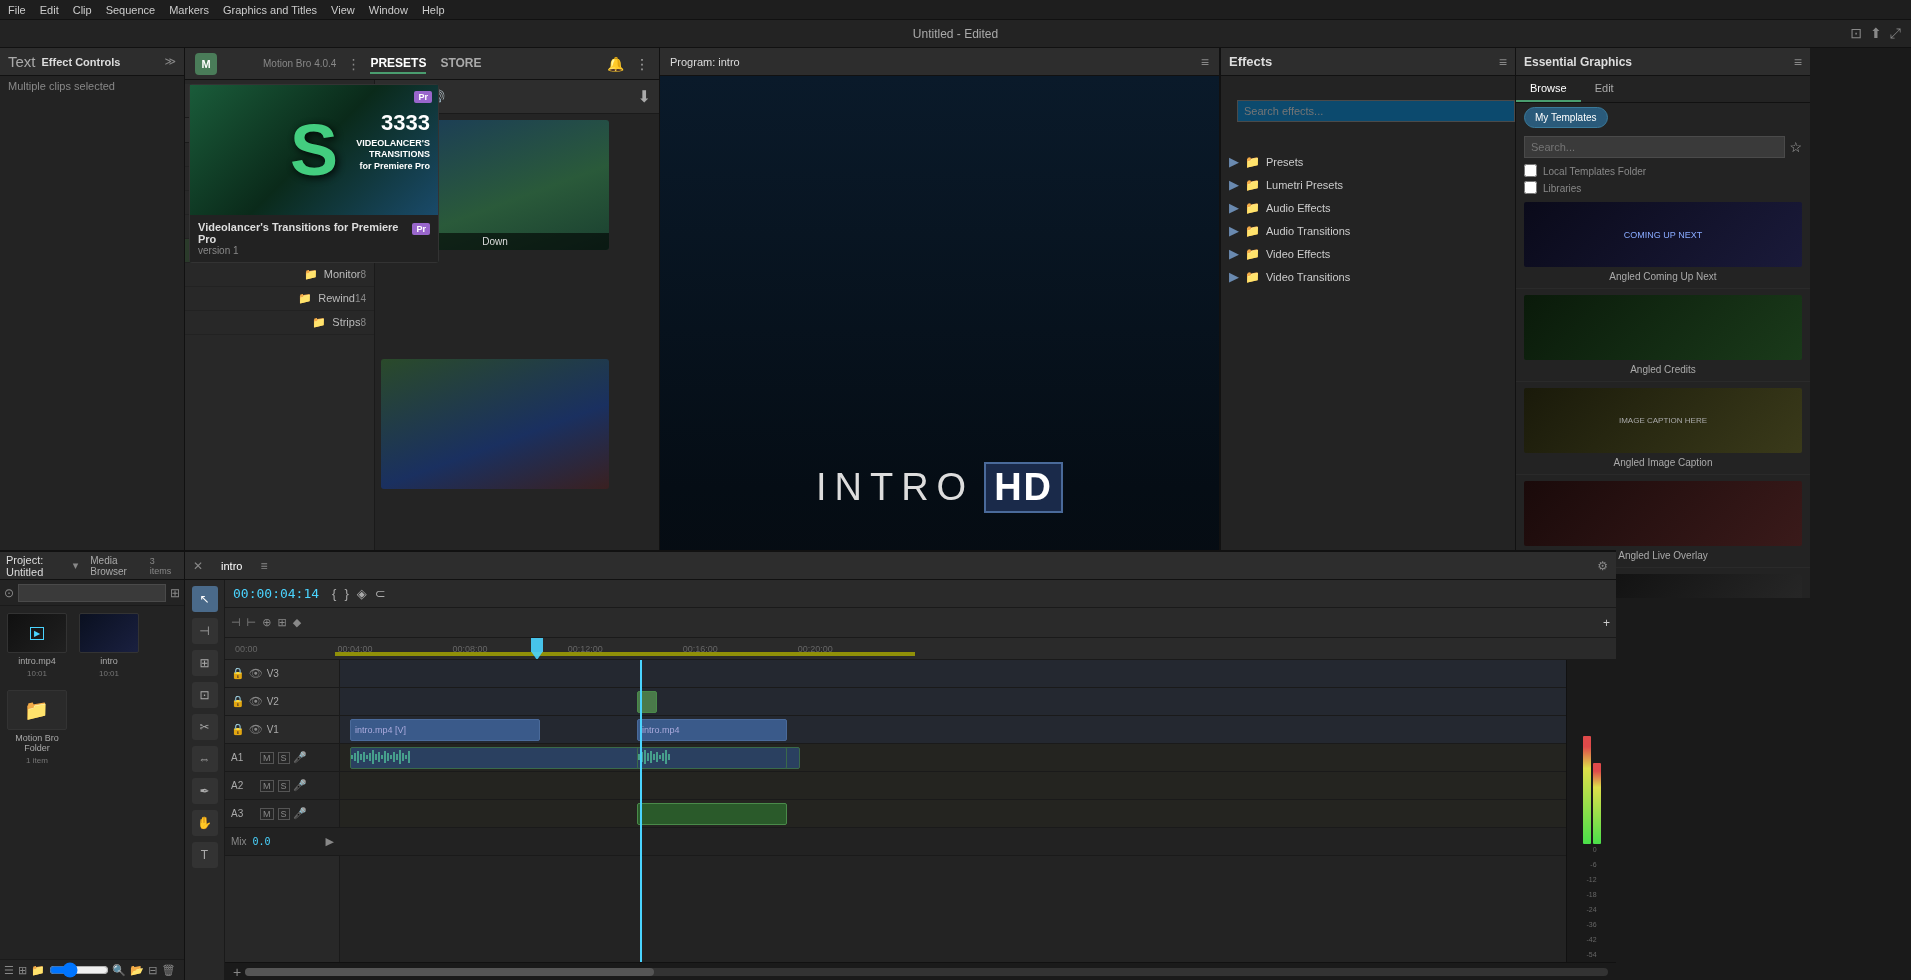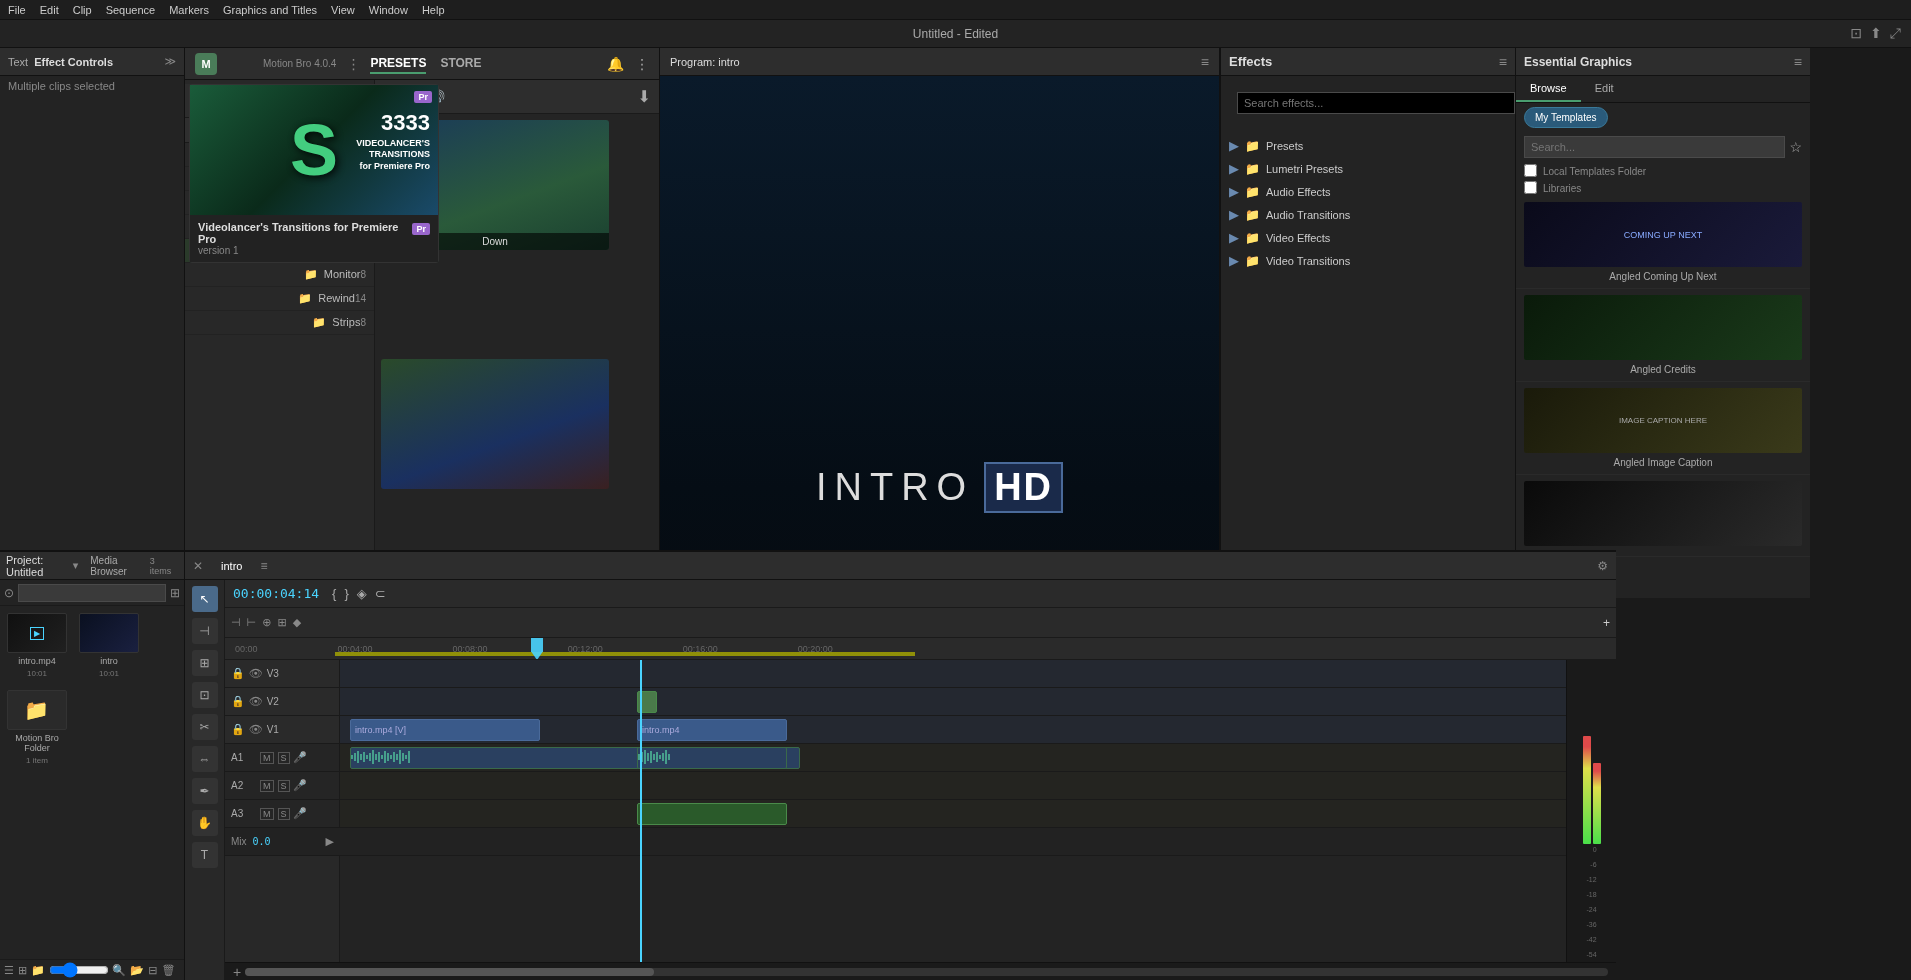--- a/index.html
+++ b/index.html
@@ -420,27 +420,27 @@
       align-items: center;
       padding: 0 8px;
       gap: 8px;
       border-bottom: 1px solid #111;
     }
     .effects-title {
       font-size: 13px; font-weight: bold; color: #ddd;
     }
     .effects-search {
       height: 22px;
-      background: #000000;
+      background: #0c4a6e;
       border: 1px solid #4a4a4a;
       color: #aaa;
       font-size: 11px;
       padding: 0 6px;
       width: 100%;
-      margin: 12px 8px;
+      margin: 20px 8px;
     }
     .effects-list {
       padding: 4px 0;
       overflow-y: auto;
     }
     .effects-section {
       display: flex; align-items: center;
       padding: 4px 8px;
       cursor: pointer;
       gap: 6px;
@@ -896,21 +896,21 @@
     <span style="color:#888;font-size:14px;">⬆</span>
     <span style="color:#888;font-size:14px;">⤢</span>
   </div>
 </div>
 
 <div class="main-layout" style="position:relative;">
 
   <div class="left-panel" style="height:550px;">
     <div class="panel-header">
       <div class="panel-header-left">
-        <span style="font-size:11px;color:#aaa;">Text</span>
+        <span style="font-size:15px;color:#aaa;">Text</span>
         <span style="font-size:11px;color:#ddd;font-weight:bold;">Effect Controls</span>
       </div>
       <span style="color:#888;">≫</span>
     </div>
     <div class="effect-controls-status">Multiple clips selected</div>
   </div>
 
   <div class="motion-bro-panel" style="height:550px;">
     <div class="mb-header">
       <div class="mb-logo">M</div>
@@ -1137,20 +1137,24 @@
       </div>
       <div class="eg-template-item">
         <div class="eg-template-thumb tmpl-angled-credits"></div>
         <div class="eg-template-label">Angled Credits</div>
       </div>
       <div class="eg-template-item">
         <div class="eg-template-thumb tmpl-angled-image">
           <div style="font-size:8px;color:#aaa;text-align:center;">IMAGE CAPTION HERE</div>
         </div>
         <div class="eg-template-label">Angled Image Caption</div>
+      </div>
+      <div class="eg-template-item">
+        <div class="eg-template-thumb tmpl-angled-live"></div>
+        <div class="eg-template-label">Angled Live Overlay</div>
       </div>
       <div class="eg-template-item">
         <div class="eg-template-thumb tmpl-angled-lower">
           
         </div>
 
       </div>
     </div>
   </div>
 </div>

